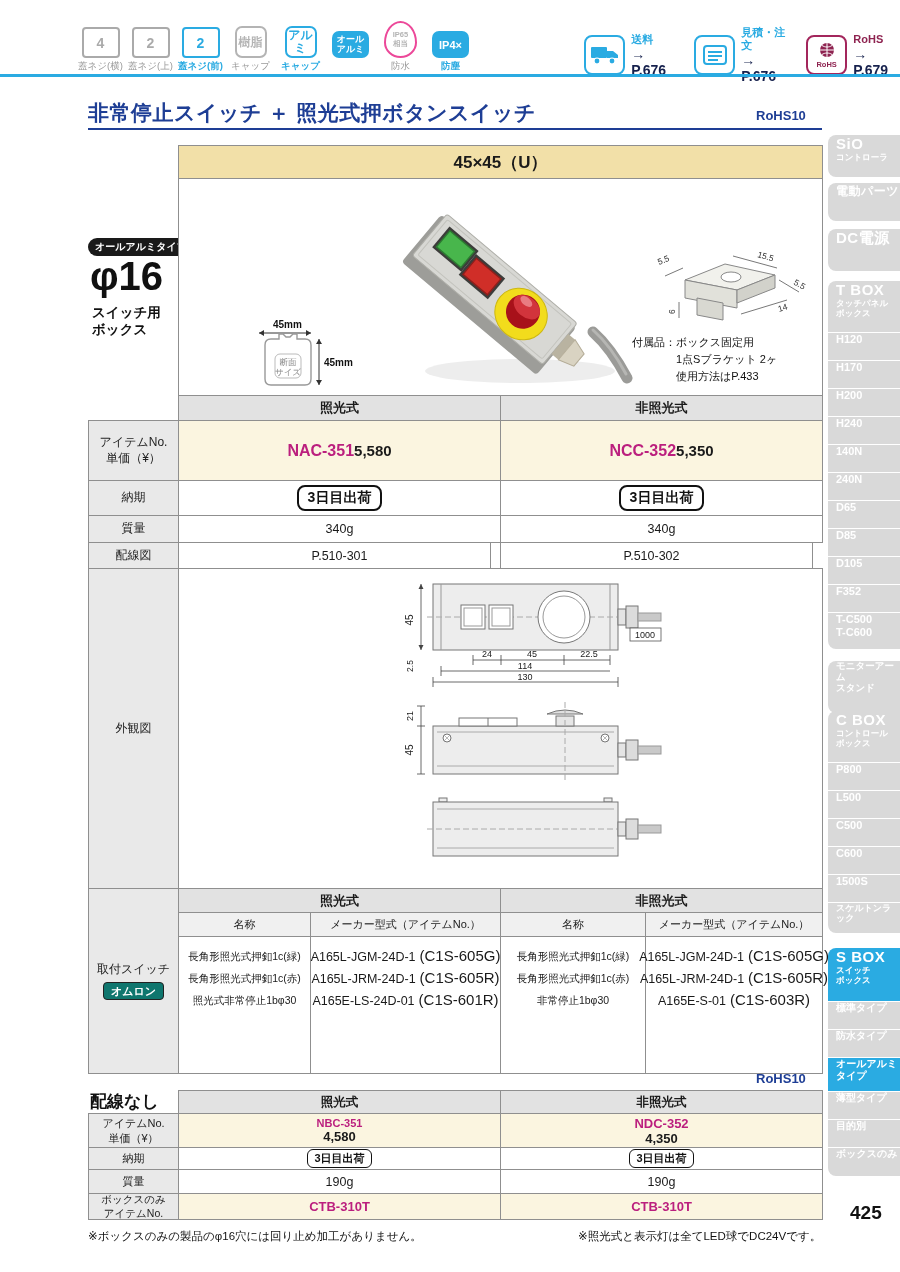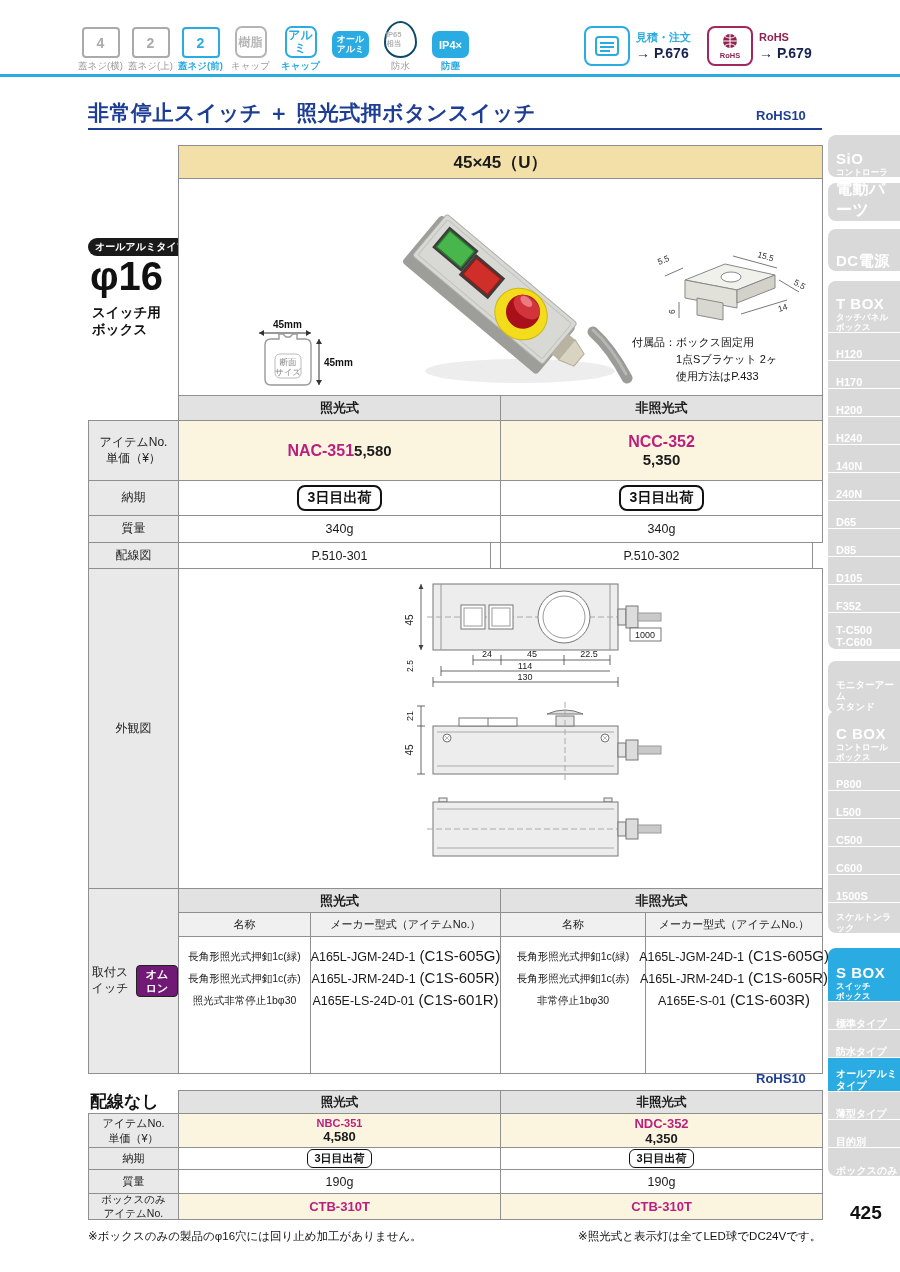--- a/index.html
+++ b/index.html
@@ -22,39 +22,39 @@
   
   .pico{width:49px;display:flex;flex-direction:column;align-items:center;gap:2px}
   .pico-glyph{height:38px;display:flex;align-items:flex-end;justify-content:center}
   .gbox{width:34px;height:27px;border:2.5px solid #aaa;border-radius:4px;color:#aaa;
         font-weight:bold;font-size:14px;display:flex;align-items:center;justify-content:center}
   .gplate{width:28px;height:28px;border:2.5px solid #b4b4b4;border-radius:7px;color:#b4b4b4;
         font-weight:bold;font-size:12px;display:flex;align-items:center;justify-content:center;
         text-align:center;line-height:1.05}
   .gpill{width:37px;height:27px;background:#2aabe2;border-radius:7px;color:#fff;font-weight:bold;
         font-size:9px;display:flex;align-items:center;justify-content:center;text-align:center;line-height:1.1}
-  .gdrop{width:29px;height:33px;border:2px solid #0c4a6e;color:#b4b4b4;font-size:7.5px;font-weight:bold;
-        border-radius:50% 50% 50% 50%/58% 58% 42% 42%;display:flex;align-items:center;
+  .gdrop{width:29px;height:33px;border:2px solid #ec4899;color:#b4b4b4;font-size:7.5px;font-weight:bold;
+        border-radius:50% 50% 50% 50%/58% 58% 42% 42%;display:flex;align-items:center;justify-content:center;
         text-align:center;line-height:1.1}
   .gip{width:37px;height:27px;background:#2aabe2;border-radius:7px;color:#fff;font-weight:bold;
         font-size:11px;display:flex;align-items:center;justify-content:center}
   .on.gbox,.on.gplate{border-color:#2aabe2;color:#2aabe2}
   .pico-label{font-size:9.5px;color:#9a9a9a;white-space:nowrap}
   .pico-label.on{color:#2aabe2;font-weight:bold}
   
   .tlink{display:flex;align-items:center;gap:6px}
   .tlink-icon{width:42px;height:36px;border:2.5px solid #2aabe2;border-radius:8px;
         display:flex;align-items:center;justify-content:center}
   .tlink-icon.rohs{border-color:#a3265c;flex-direction:column;gap:0}
   .tlink-label{font-size:11px;font-weight:bold;color:#2aabe2;line-height:1.2}
   .tlink-page{font-size:14px;font-weight:bold;color:#16214d}
   
   .sb-group{position:absolute;left:828px;width:72px;border-radius:8px 0 0 8px;overflow:hidden}
   .sb-item{background:#d9d9d9;color:#fff;font-weight:bold;box-sizing:border-box;
-        padding-left:8px;display:flex;flex-direction:column;justify-content:flex-end;
+        padding-left:8px;display:flex;flex-direction:column;justify-content:flex-start;
         border-bottom:1px solid #fff}
   .sb-item:last-child{border-bottom:none}
   .sb-item.active{background:#2aabe2}
   .sb-title{font-size:15px;letter-spacing:.5px}
   .sb-sub{font-size:8.5px;line-height:1.2}
   .sb-mid{font-size:11px}
   .sb-small{font-size:9px;line-height:1.15}
   
   .sw-line{height:22px;line-height:22px;font-size:10.5px;white-space:nowrap}
   .sw-model{font-size:12.5px;font-weight:normal}
@@ -125,20 +125,34 @@
     <div class="pico-glyph">
         <div class="gip">
           <span>IP4×</span>
         </div>
       </div>
     <div class="pico-label on">防塵</div>
   </div>
 </div>
 
 <div class="abs" style="left:584px;top:26px;display:flex;gap:16px">
+  <div class="tlink">
+    <div class="tlink-icon">
+      <svg width="30" height="22" viewBox="0 0 30 22">
+        <rect x="1" y="3" width="16" height="11" rx="1" fill="#2aabe2"></rect>
+        <path d="M17 7h6l5 4v3h-11z" fill="#2aabe2"></path>
+        <circle cx="7" cy="17" r="3" fill="#2aabe2" stroke="#fff" stroke-width="1.2"></circle>
+        <circle cx="22" cy="17" r="3" fill="#2aabe2" stroke="#fff" stroke-width="1.2"></circle>
+      </svg>
+    </div>
+    <div>
+      <div class="tlink-label">送料</div>
+      <div class="tlink-page">→ P.676</div>
+    </div>
+  </div>
   <div class="tlink">
     <div class="tlink-icon">
       <svg width="26" height="22" viewBox="0 0 26 22">
         <rect x="2" y="2" width="22" height="18" rx="3" fill="none" stroke="#2aabe2" stroke-width="2"></rect>
         <line x1="6" y1="8" x2="20" y2="8" stroke="#2aabe2" stroke-width="2"></line>
         <line x1="6" y1="12" x2="20" y2="12" stroke="#2aabe2" stroke-width="2"></line>
         <line x1="6" y1="16" x2="16" y2="16" stroke="#2aabe2" stroke-width="2"></line>
       </svg>
     </div>
     <div>
@@ -237,21 +251,21 @@
 
 <div class="cell hdr-cell" style="left:178px;top:395px;width:323px;height:26px">照光式</div>
 <div class="cell hdr-cell" style="left:500px;top:395px;width:323px;height:26px">非照光式</div>
 
 <div class="cell label-cell pre" style="left:88px;top:420px;width:91px;height:61px">アイテムNo.
 単価（¥）</div>
 <div class="cell cream" style="left:178px;top:420px;width:323px;height:61px;flex-direction:row">
   <div class="code" style="font-size:16px">NAC-351</div>
   <div style="font-size:15px;font-weight:bold">5,580</div>
 </div>
-<div class="cell cream" style="left:500px;top:420px;width:323px;height:61px;flex-direction:column">
+<div class="cell cream" style="left:500px;top:420px;width:323px;height:61px;">
   <div class="code" style="font-size:16px">NCC-352</div>
   <div style="font-size:15px;font-weight:bold">5,350</div>
 </div>
 
 <div class="cell label-cell" style="left:88px;top:480px;width:91px;height:36px">納期</div>
 <div class="cell" style="left:178px;top:480px;width:323px;height:36px">
   <span class="ship-badge">3日目出荷</span>
 </div>
 <div class="cell" style="left:500px;top:480px;width:323px;height:36px">
   <span class="ship-badge">3日目出荷</span>
@@ -334,23 +348,23 @@
   <rect x="211" y="2" width="8" height="4" fill="#ededed" stroke="#777"></rect>
   <rect x="40" y="6" width="185" height="54" fill="#ededed" stroke="#777"></rect>
   <line x1="44" y1="13" x2="221" y2="13" stroke="#aaa"></line>
   <line x1="44" y1="52" x2="221" y2="52" stroke="#aaa"></line>
   <line x1="34" y1="33" x2="240" y2="33" stroke="#aaa" stroke-dasharray="6 3"></line>
   <rect x="225" y="26" width="8" height="14" fill="#e4e4e4" stroke="#777"></rect>
   <rect x="233" y="23" width="12" height="20" fill="#dcdcdc" stroke="#777"></rect>
   <rect x="245" y="29" width="23" height="8" fill="#c9c9c9" stroke="#999"></rect>
 </svg>
 
-<div class="cell label-cell" style="left:88px;top:888px;width:91px;height:186px;flex-direction:row;gap:5px">
+<div class="cell label-cell" style="left:88px;top:888px;width:91px;height:186px;flex-direction:column;gap:5px">
   <div>取付スイッチ</div>
-  <div style="background:#701a75;color:#fff;font-size:11px;font-weight:bold;border:1.5px solid #222;
+  <div style="background:#0f766e;color:#fff;font-size:11px;font-weight:bold;border:1.5px solid #222;
        border-radius:4px;padding:1px 7px">オムロン</div>
 </div>
 <div class="cell hdr-cell" style="left:178px;top:888px;width:323px;height:25px">照光式</div>
 <div class="cell hdr-cell" style="left:500px;top:888px;width:323px;height:25px">非照光式</div>
 
 <div class="cell subhdr-cell" style="left:178px;top:912px;width:133px;height:25px">名称</div>
 <div class="cell subhdr-cell" style="left:310px;top:912px;width:191px;height:25px">メーカー型式（アイテムNo.）</div>
 <div class="cell subhdr-cell" style="left:500px;top:912px;width:146px;height:25px">名称</div>
 <div class="cell subhdr-cell" style="left:645px;top:912px;width:178px;height:25px">メーカー型式（アイテムNo.）</div>
 
@@ -415,21 +429,21 @@
 <div class="abs" style="left:850px;top:1202px;font-size:19px;font-weight:bold;color:#111">425</div>
 
 <div class="sb-group" style="top:135px">
   <div class="sb-item" style="height:42px">
     <div class="sb-title">SiO</div>
     <div class="sb-sub pre">コントローラ</div>
   </div>
 </div>
 <div class="sb-group" style="top:183px">
   <div class="sb-item" style="height:38px">
-    <div class="sb-title" style="font-size:16px">電動パーツ</div>
+    <div class="sb-title" style="font-size:12px">電動パーツ</div>
   </div>
 </div>
 <div class="sb-group" style="top:229px">
   <div class="sb-item" style="height:42px">
     <div class="sb-title">DC電源</div>
   </div>
 </div>
 <div class="sb-group" style="top:281px">
   <div class="sb-item" style="height:52px">
     <div class="sb-title">T BOX</div>

